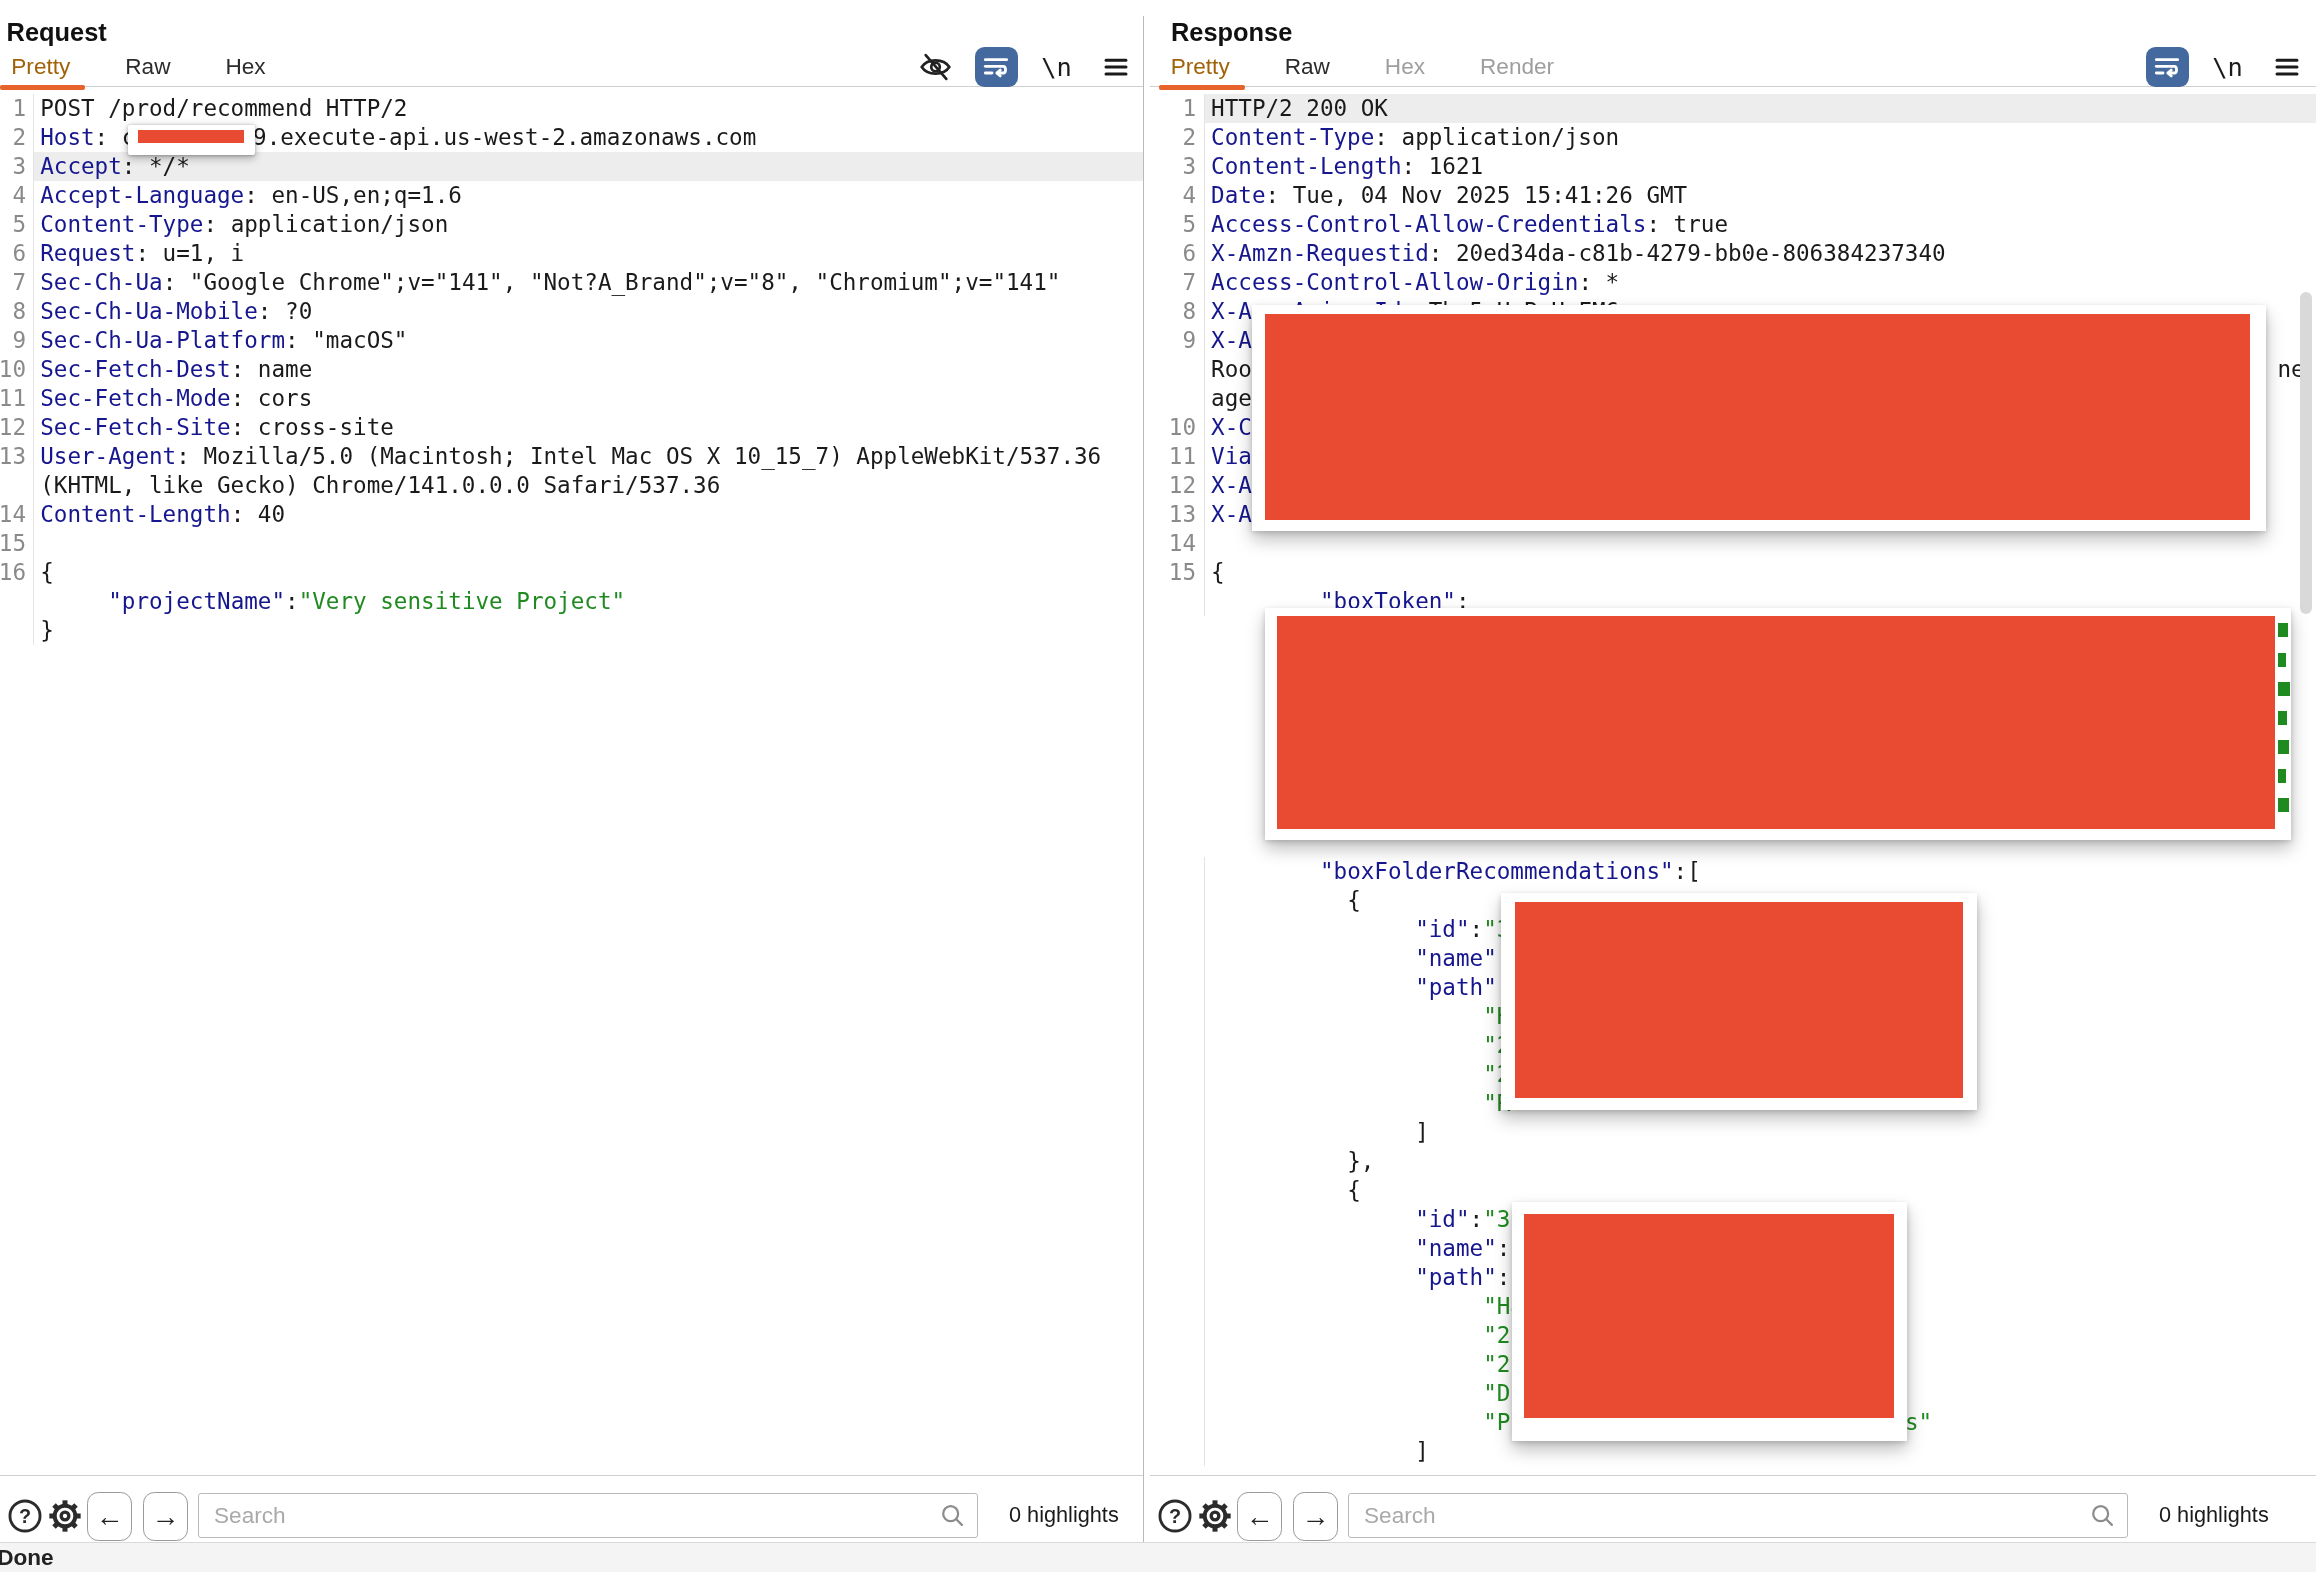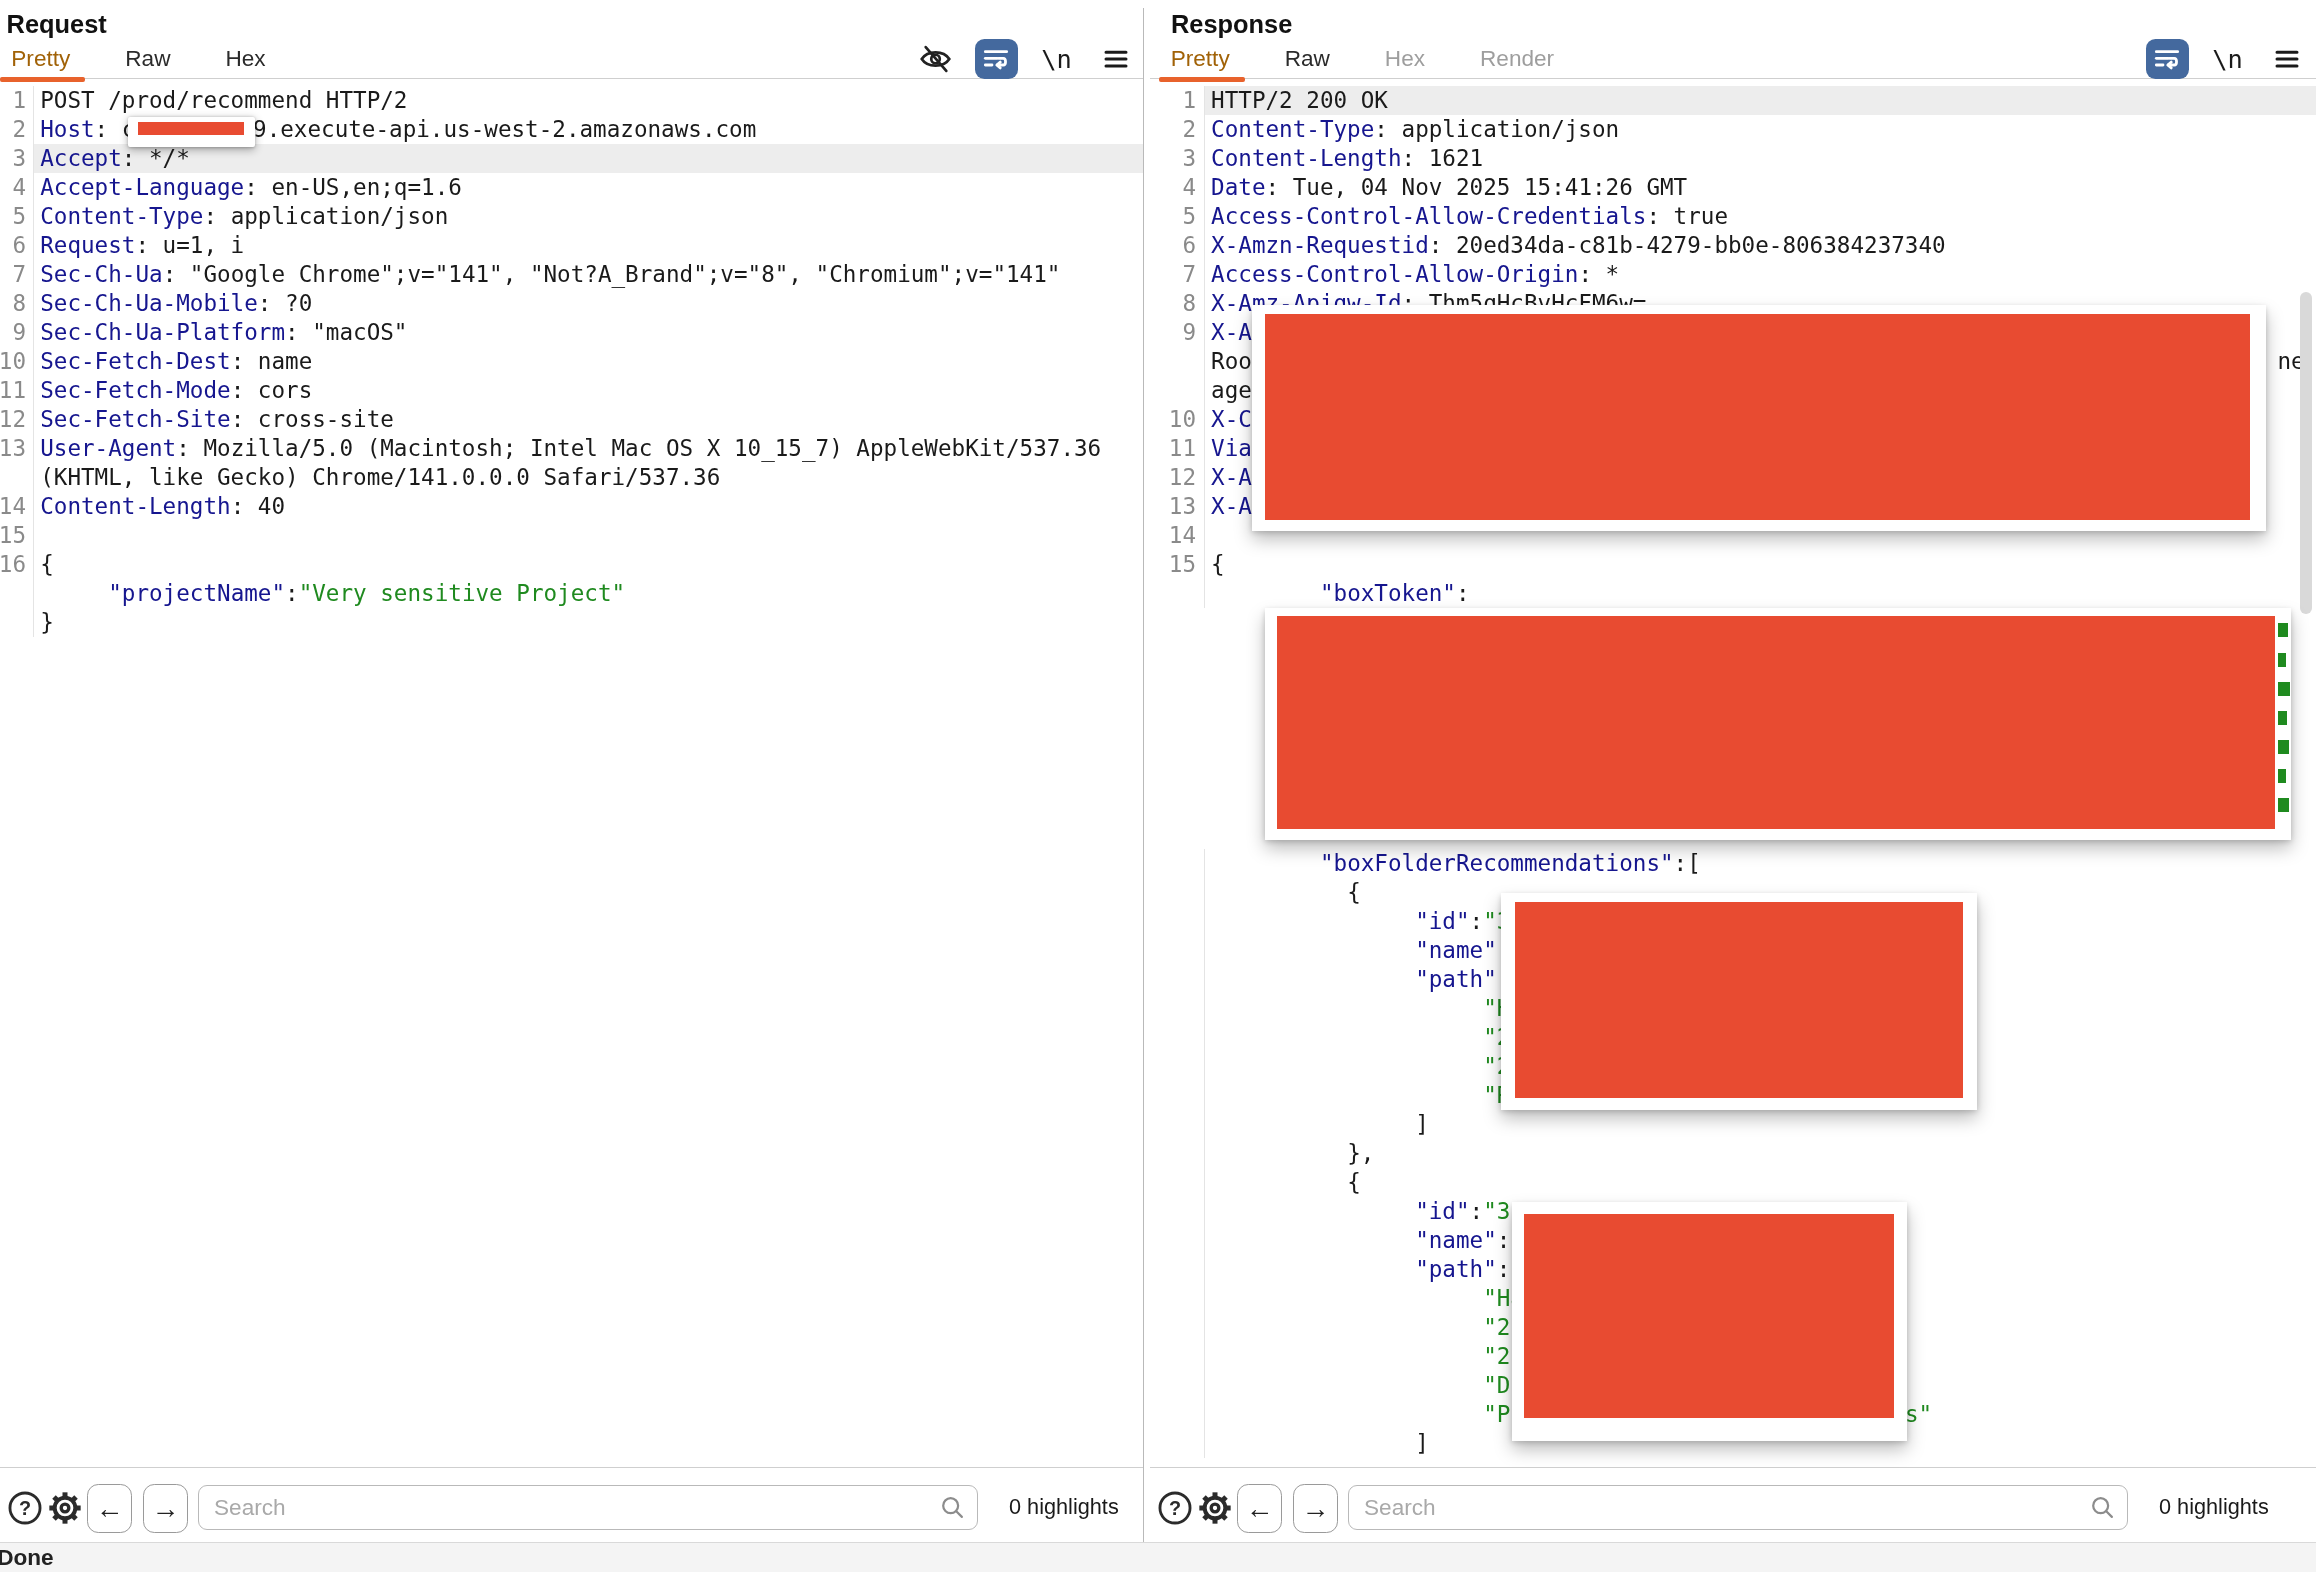--- a/index.html
+++ b/index.html
@@ -1,18 +1,18 @@
 <!DOCTYPE html>
 <html style="--accent: #E8622C; --red: #E84B31; --key: #16168F; --green: #1F8A1F; --wrapblue: #44699E;font-size:15px"><head>
 <meta charset="utf-8">
 <style>
   html,body{margin:0;padding:0;background:#fff;}
   .app{position:relative;width:2316px;height:1573px;background:#fff;overflow:hidden;
        font-family:"Liberation Sans",sans-serif;color:#1a1a1a;}
-  .panel{position:absolute;top:8px;height:1542px;background:#fff;}
+  .panel{position:absolute;top:16px;height:1542px;background:#fff;}
   #panel-request{left:0;width:1143px;border-right:0.9px solid #b9b9b9;}
   #panel-response{left:1150px;width:1166px;border-right:0.9px solid #cfcfcf;}
   .panel-title{position:absolute;top:1.9px;font-size:25.4px;font-weight:bold;color:#111;white-space:nowrap;}
   #panel-request .panel-title{left:6.6px;}
   #panel-response .panel-title{left:21px;}
 
   .tabbar{position:absolute;top:32px;left:0;right:0;height:38px;border-bottom:0.9px solid #cfcfcf;white-space:nowrap;}
   #panel-response .tabbar{padding-left:9.4px;}
   .tab{position:relative;display:inline-block;font-size:22.6px;color:#2b2b2b;
        padding:5.6px 15px 7.5px 11.3px;margin-right:24.5px;cursor:default;}
@@ -55,21 +55,21 @@
        background:#d9d9d9;border-radius:6.6px;z-index:4;}
 
   .footer{position:absolute;left:0;right:0;bottom:0;height:82px;border-top:0.9px solid #cfcfcf;background:#fff;}
   .fbtn{position:absolute;top:16px;width:43px;height:47px;display:flex;align-items:center;justify-content:center;}
   .fbtn.bordered{border:1.9px solid #9a9a9a;border-radius:11.3px;background:#fff;font-size:28px;color:#222;}
   .f-help{left:3.8px;}
   .f-gear{left:43px;}
   .f-back{left:87px;}
   .f-fwd{left:143px;}
   .search-wrap{position:absolute;left:198px;top:17px;width:780px;height:45px;}
-  .search-wrap input{width:100%;height:100%;box-sizing:border-box;border:1.9px solid #b9b9b9;border-radius:9px;
+  .search-wrap input{width:100%;height:100%;box-sizing:border-box;border:1.9px solid #b9b9b9;border-radius:3px;
        padding:0 49px 0 15px;font-size:22.6px;font-family:"Liberation Sans",sans-serif;color:#333;outline:none;}
   .search-wrap input::placeholder{color:#a9a9a9;}
   .search-wrap svg{position:absolute;right:11.3px;top:8.5px;}
   .highlights{position:absolute;left:1009px;top:26px;font-size:21.7px;color:#1a1a1a;white-space:nowrap;}
 
   .statusbar{position:absolute;left:0;right:0;top:1542px;height:30px;background:#f4f4f4;
        border-top:0.9px solid #d9d9d9;font-weight:bold;}
   .statusbar .stext{position:absolute;left:-2.8px;top:1.9px;font-size:22.6px;color:#222;}
 </style>
 </head>

